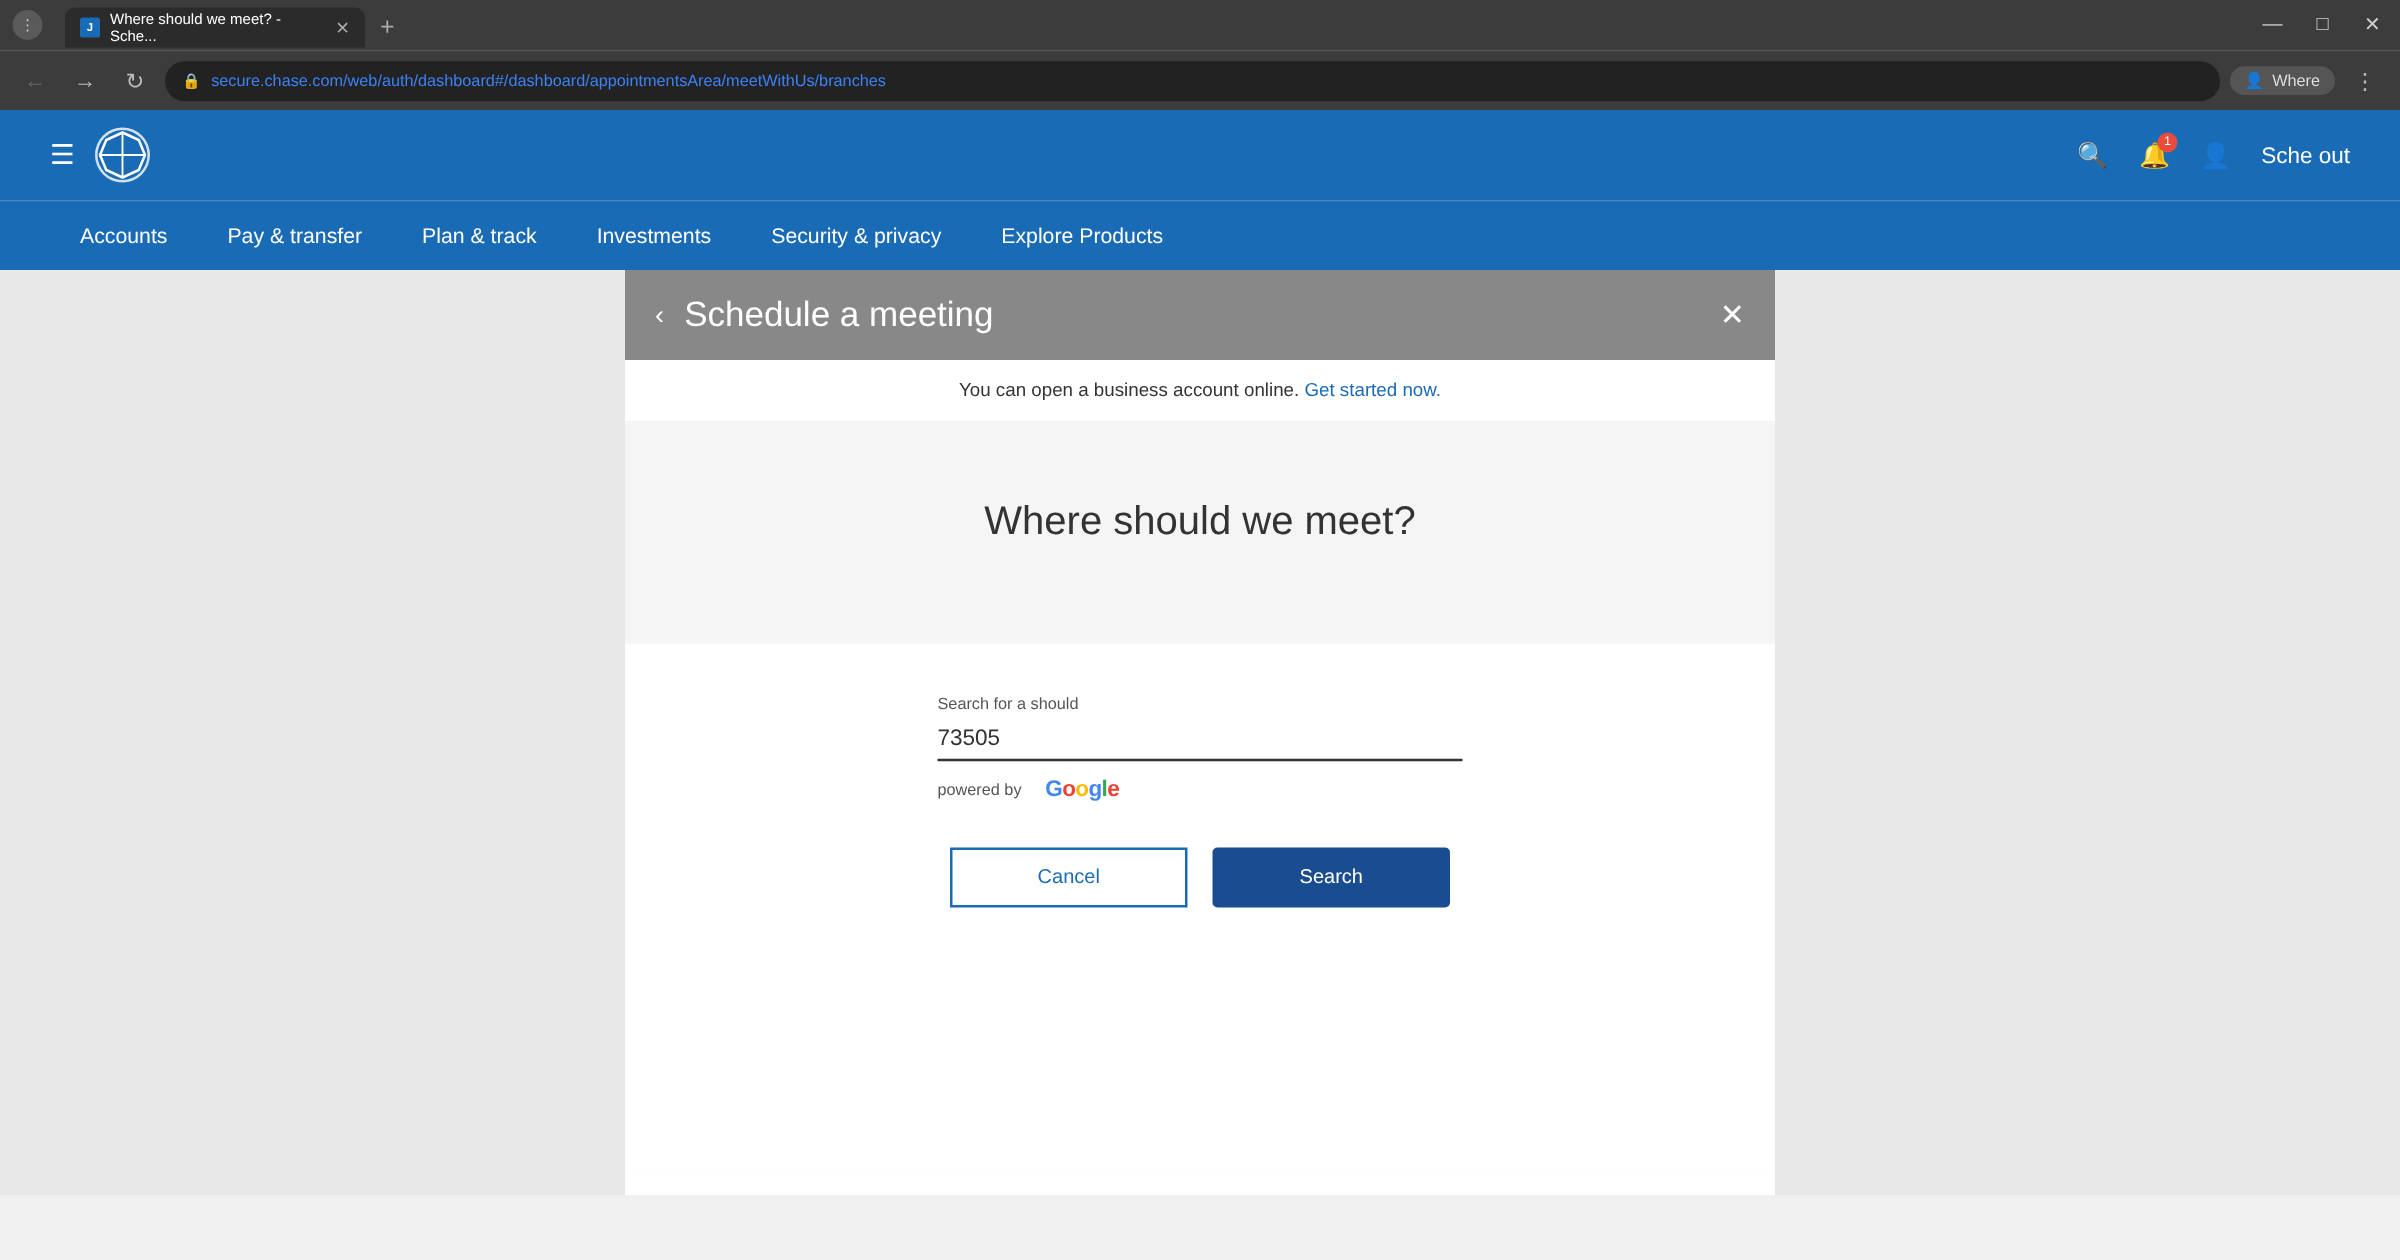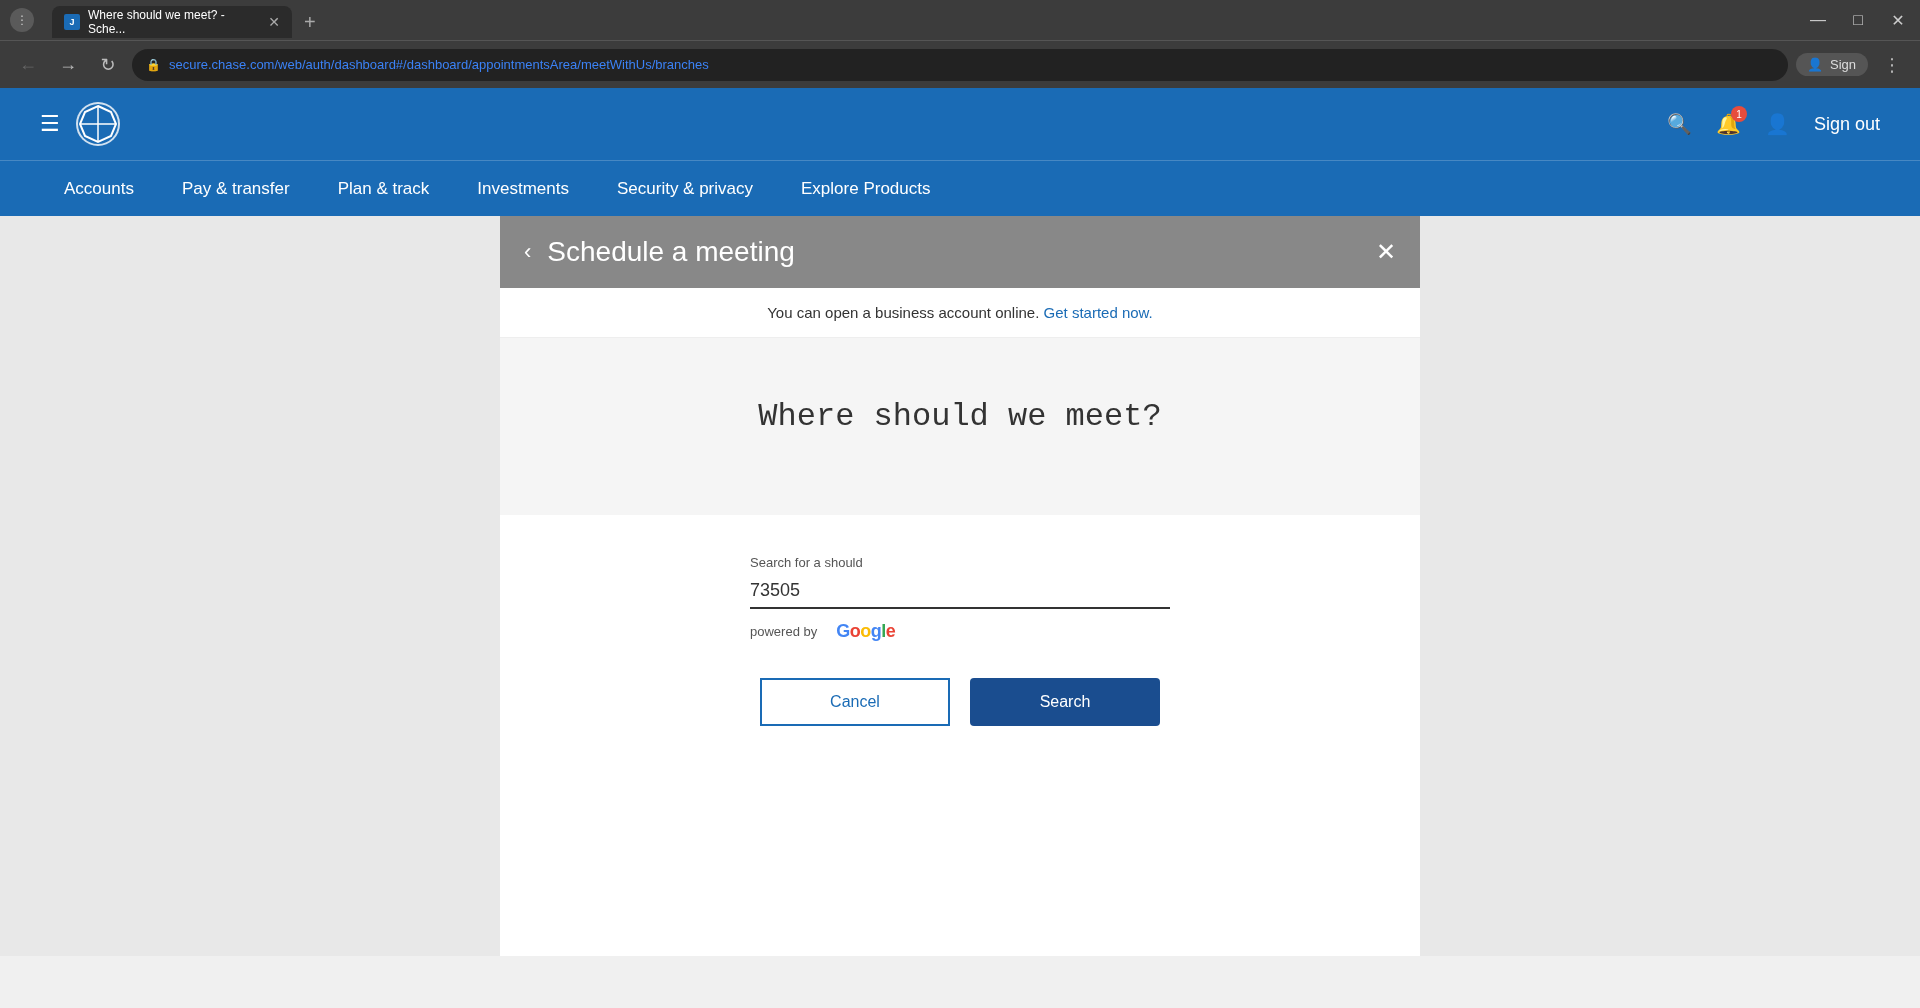--- a/index.html
+++ b/index.html
@@ -331,21 +331,20 @@
       flex-direction: column;
       align-items: center;
     }
 
     .where-heading {
       font-size: 32px;
       font-weight: 300;
       color: #333;
       text-align: left;
       padding: 60px 40px 80px;
-      font-family: Liberation Mono, monospace;
     }
 
     .search-form-area {
       background: white;
       width: 100%;
       padding: 40px 100px 60px;
       display: flex;
       flex-direction: column;
       align-items: center;
       flex: 1;
@@ -449,21 +448,21 @@
   <div class="browser-toolbar">
     <button class="nav-btn disabled">←</button>
     <button class="nav-btn">→</button>
     <button class="nav-btn">↻</button>
     <div class="address-bar">
       <span class="address-bar-lock">🔒</span>
       <span class="address-bar-url">secure.chase.com/web/auth/dashboard#/dashboard/appointmentsArea/meetWithUs/branches</span>
     </div>
     <button class="browser-profile">
       <span>👤</span>
-      <span>Sign</span>
+      <span>Where</span>
     </button>
     <button class="browser-extensions-btn">⋮</button>
   </div>
 </div>
 
 <header class="chase-header">
   <button class="hamburger-btn">☰</button>
 
   <div class="chase-logo">
     <svg width="40" height="40" viewBox="0 0 40 40">
@@ -477,21 +476,21 @@
     <button class="header-icon-btn">
       <span>🔍</span>
     </button>
     <button class="header-icon-btn">
       <span>🔔</span>
       <span class="notification-badge">1</span>
     </button>
     <button class="header-icon-btn">
       <span>👤</span>
     </button>
-    <button class="sign-out-btn">Sign out</button>
+    <button class="sign-out-btn">Sche out</button>
   </div>
 </header>
 
 <nav class="chase-nav">
   <a class="nav-item">Accounts</a>
   <a class="nav-item">Pay &amp; transfer</a>
   <a class="nav-item">Plan &amp; track</a>
   <a class="nav-item">Investments</a>
   <a class="nav-item">Security &amp; privacy</a>
   <a class="nav-item">Explore Products</a>

